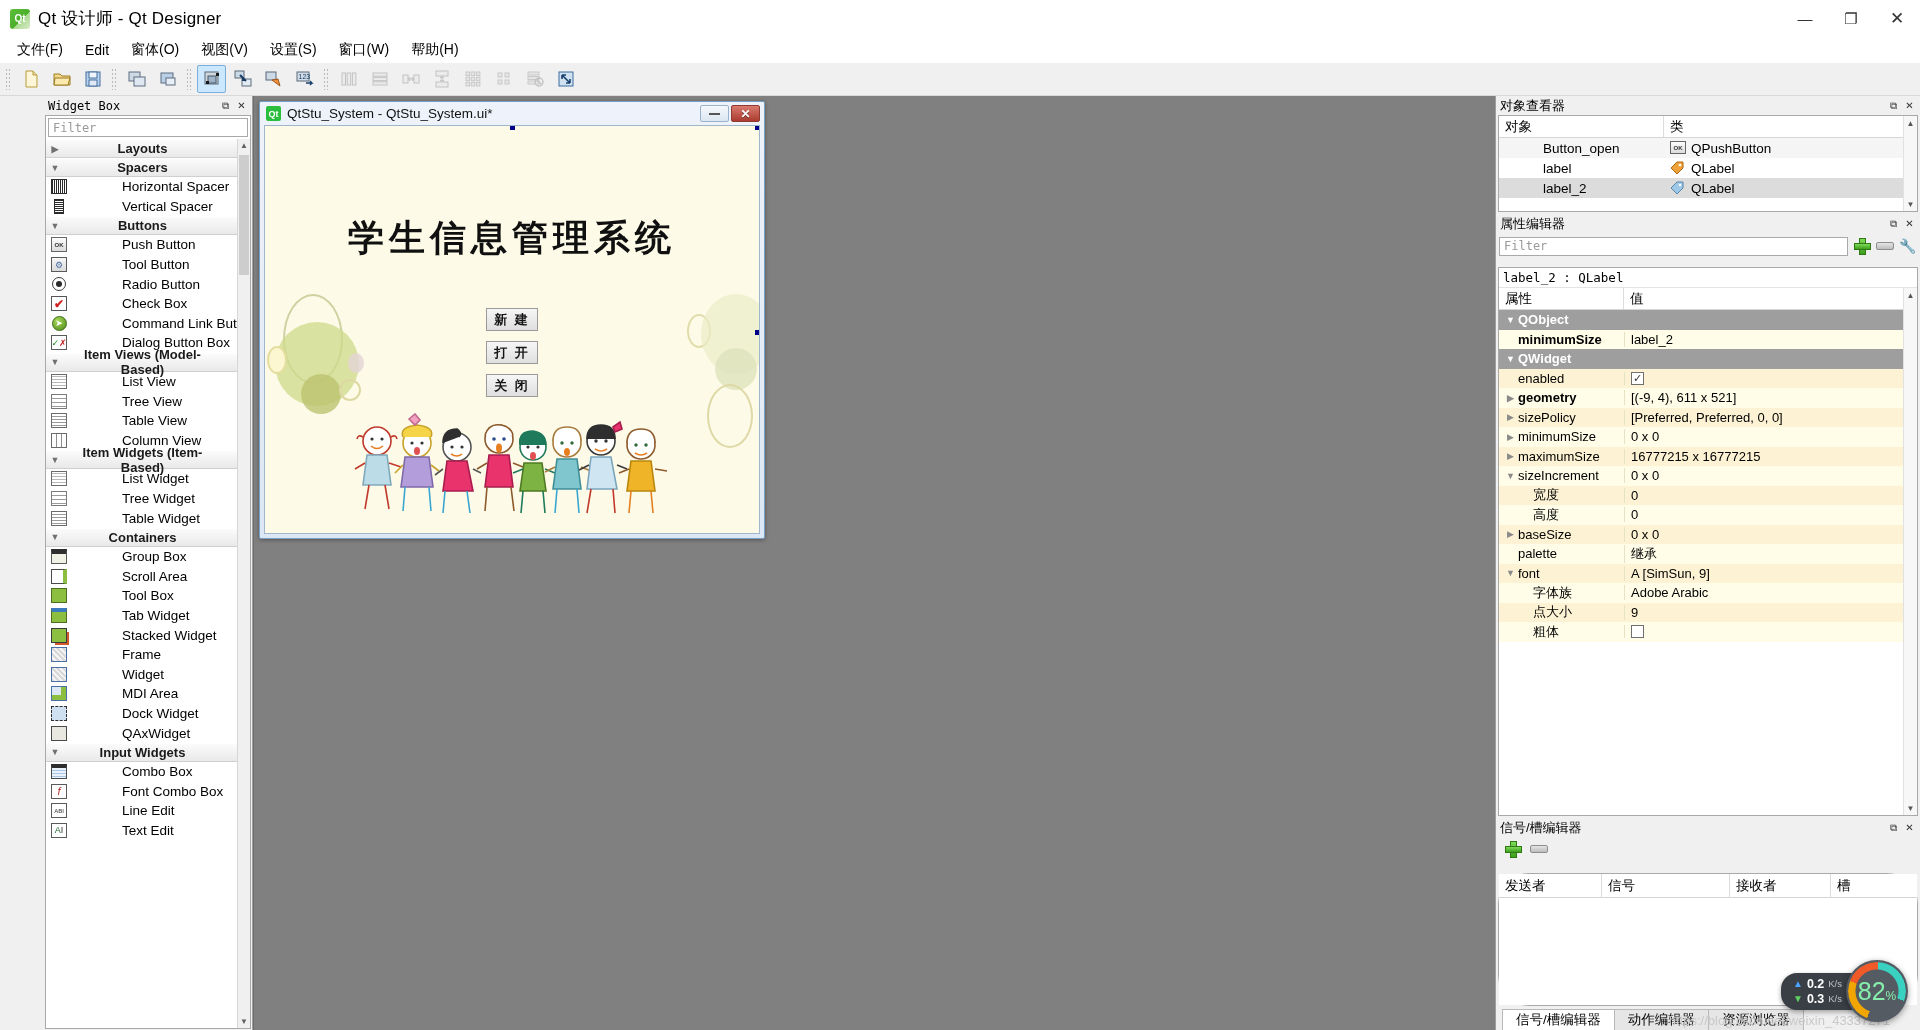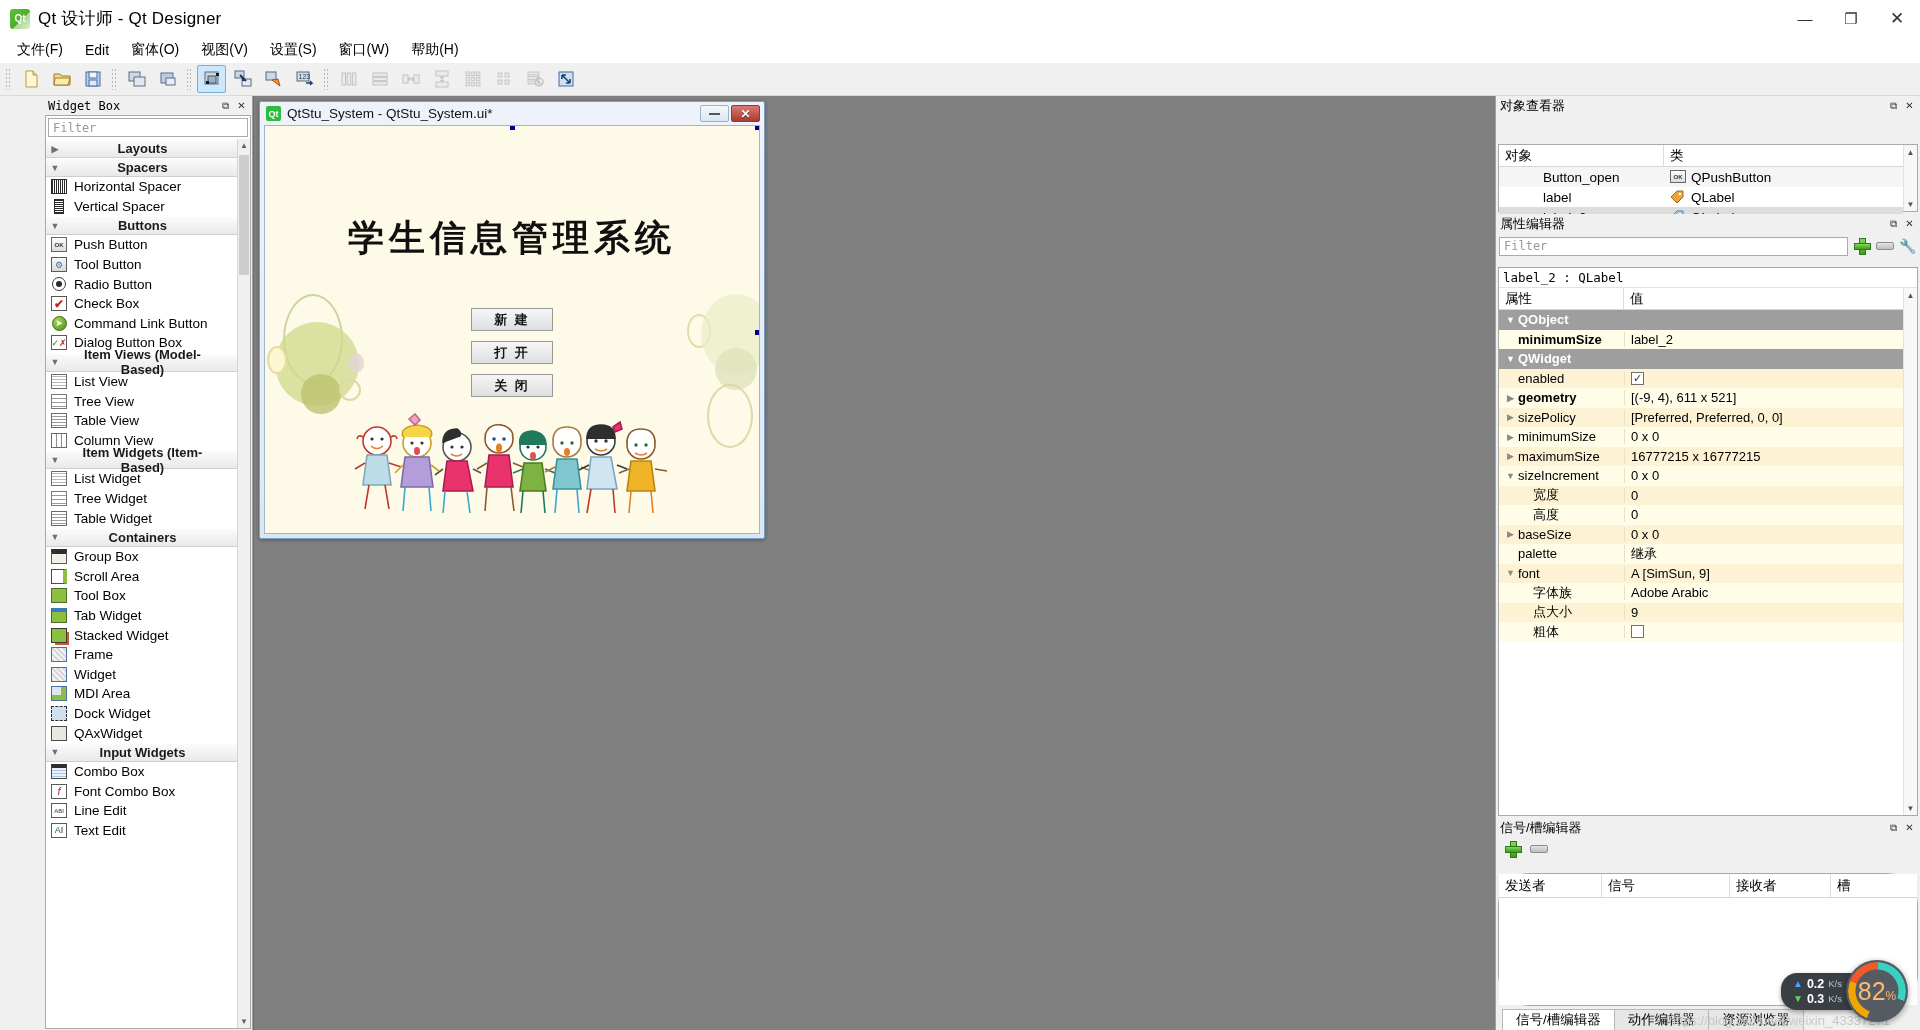--- a/index.html
+++ b/index.html
@@ -90,21 +90,21 @@
 
   .wb-group {
     height: 19px; display: flex; align-items: center; font-size: 13px; font-weight: 600;
     background: linear-gradient(#fbfbfb,#e9e9e9); border-top: 1px solid #fff;
     border-bottom: 1px solid #cfcfcf; color: #1a1a1a;
   }
   .wb-group .chev { width: 18px; text-align: center; font-size: 9px; color: #707070; }
   .wb-group .glabel { flex: 1; text-align: center; padding-right: 16px; }
   .wb-row { height: 19.6px; display: flex; align-items: center; font-size: 13.5px; padding-left: 3px; }
   .wb-row .ico { width: 20px; height: 16px; margin-right: 5px; display: flex; align-items: center; justify-content: center; flex:0 0 20px;}
-  .wb-row .lab { white-space: nowrap; }
+  .wb-row .lab { white-space: nowrap; margin-left: 48px; }
 
   
   .ic { width: 16px; height: 15px; position: relative; display:block; }
   .ic-frame { border: 1px solid #5a5a5a; background: #fff; }
   .ic-hatch { background: repeating-linear-gradient(45deg,#d8d8d8 0 2px,#f4f4f4 2px 4px); border:1px solid #4a6fa5; }
   .ic-list { background:#fff; border:1px solid #6b6b6b;
     background-image: repeating-linear-gradient(#fff 0 1px,#b9b9b9 1px 2px,#fff 2px 3px);}
   .ic-table { background:#fff; border:1px solid #6b6b6b;
     background-image: repeating-linear-gradient(#fff 0 2px,#9b9b9b 2px 3px),repeating-linear-gradient(90deg,#fff 0 3px,#9b9b9b 3px 4px);}
   .ic-col { background:#fff; border:1px solid #6b6b6b;
@@ -148,21 +148,21 @@
   }
   .sel-handle { position: absolute; width: 5px; height: 5px; background: #00008b; z-index: 30; }
 
   .form-heading {
     position: absolute; left: 0; right: 0; top: 88px; text-align: center;
     font-family: "DejaVu Sans", sans-serif; font-size: 36px; font-weight: bold;
     letter-spacing: 5px; color: #101010;
   }
   .form-btn {
     position: absolute; left: 50%; transform: translateX(-50%);
-    width: 82px; height: 23px; background: linear-gradient(#f6f6f6,#dfdfdf);
+    width: 52px; height: 23px; background: linear-gradient(#f6f6f6,#dfdfdf);
     border: 1px solid #9a9a9a; display: flex; align-items: center; justify-content: center;
     font-size: 13px; letter-spacing: 2px; color: #151515; font-weight: 600;
   }
 
   .deco { position: absolute; border-radius: 50%; pointer-events: none; }
   .kids { position: absolute; left: 50%; transform: translateX(-50%); bottom: 0; width: 330px; height: 120px; }
 
   
   .rightcol { width: 425px; flex: 0 0 425px; display: flex; flex-direction: column;
     background:#f0f0f0; border-left:1px solid #a0a0a0; }
@@ -225,21 +225,21 @@
   .netrow .u { font-size: 9.5px; color: #bfc3c8; }
   .arrow-up { color: #4aa3ff; font-size: 10px; }
   .arrow-down { color: #5fd25f; font-size: 10px; }
   .netcircle { width: 62px; height: 62px; border-radius: 50%; background: #555b63; margin-left: -30px;
     display: flex; align-items: center; justify-content: center; position: relative;
     box-shadow: 0 2px 6px rgba(0,0,0,.4);}
   .netcircle::before { content:""; position:absolute; inset:2px; border-radius:50%;
     background: conic-gradient(from 200deg, #f0a500 0 25%, #f05a28 25% 45%, #3ad1c0 45% 75%, #555b63 75% 100%);
     -webkit-mask: radial-gradient(circle, transparent 21px, #000 22px);
             mask: radial-gradient(circle, transparent 21px, #000 22px);}
-  .netcircle span { position: relative; color: #fdba74; font-size: 25px; }
+  .netcircle span { position: relative; color: #86efac; font-size: 25px; }
   .netcircle span i { font-style: normal; font-size: 12px; }
   .watermark { position:absolute; right: 30px; bottom: 2px; font-size: 13px; color: #c9c9c9; z-index: 50;}
 </style>
 </head>
 <body>
 
 <div id="app">
 
   <div class="titlebar">
     <div class="tb-icon">Qt</div>
@@ -729,21 +729,21 @@
 
           <div class="sel-handle" style="left:calc(50% - 2px); top:-1px;"></div>
           <div class="sel-handle" style="right:-1px; top:-1px;"></div>
           <div class="sel-handle" style="right:-1px; top:50%;"></div>
         </div>
       </div>
     </div>
 
     <div class="rightcol">
 
-      <div class="panel" style="flex:0 0 118px;gap:29px;">
+      <div class="panel" style="flex:0 0 118px;">
         <div class="dock-title">
           <div class="t cjk">对象查看器</div>
           <div class="dock-btn">⧉</div>
           <div class="dock-btn">✕</div>
         </div>
         <div class="panel-inner">
           <div style="display:flex;flex:1;min-height:0;">
             <div style="flex:1;display:flex;flex-direction:column;">
               <div class="tbl-head">
                 <div class="th" style="width:165px;flex:0 0 165px;">对象</div>

